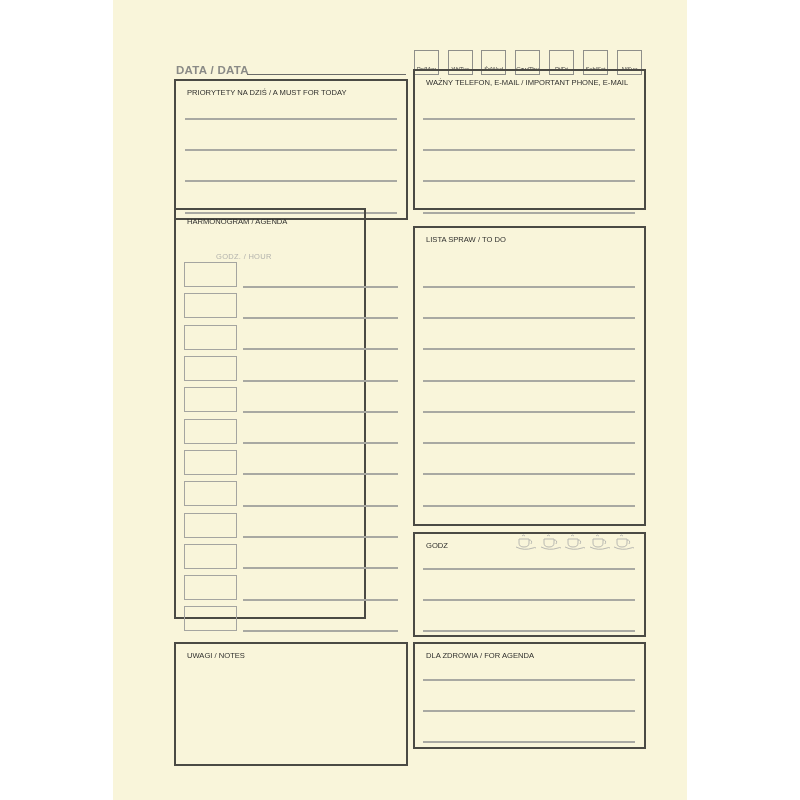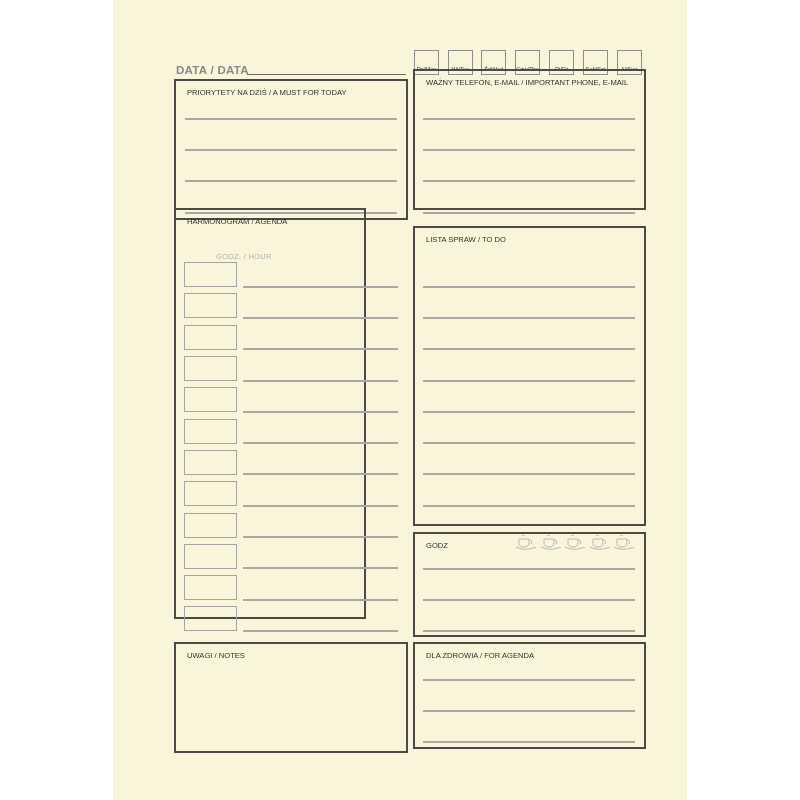--- a/index.html
+++ b/index.html
@@ -121,21 +121,21 @@
 <svg class="abs cup" style="left:589px" viewBox="0 0 22 17">
     <path d="M7 2 q1 -2 3 0 M4 5 h10 v4 q0 4 -5 4 q-5 0 -5 -4z M14 6 q4 0 2 4 M1 13 q8 4 17 1 q2 -1 3 0" fill="none" stroke="#b9b9b2" stroke-width="1"></path>
   </svg>
 <svg class="abs cup" style="left:613px" viewBox="0 0 22 17">
     <path d="M7 2 q1 -2 3 0 M4 5 h10 v4 q0 4 -5 4 q-5 0 -5 -4z M14 6 q4 0 2 4 M1 13 q8 4 17 1 q2 -1 3 0" fill="none" stroke="#b9b9b2" stroke-width="1"></path>
   </svg>
 <div class="abs rule" style="left:423px;top:568px;width:212px"></div>
 <div class="abs rule" style="left:423px;top:599px;width:212px"></div>
 <div class="abs rule" style="left:423px;top:630px;width:212px"></div>
 
-<div class="abs box" style="left:174px;top:642px;width:234px;height:111px">
+<div class="abs box" style="left:174px;top:642px;width:234px;height:124px">
   <span class="box-title">UWAGI / NOTES</span>
 </div>
 
 <div class="abs box" style="left:413px;top:642px;width:233px;height:107px">
   <span class="box-title">DLA ZDROWIA / FOR AGENDA</span>
 </div>
 <div class="abs rule" style="left:423px;top:679px;width:212px"></div>
 <div class="abs rule" style="left:423px;top:710px;width:212px"></div>
 <div class="abs rule" style="left:423px;top:741px;width:212px"></div>
 

